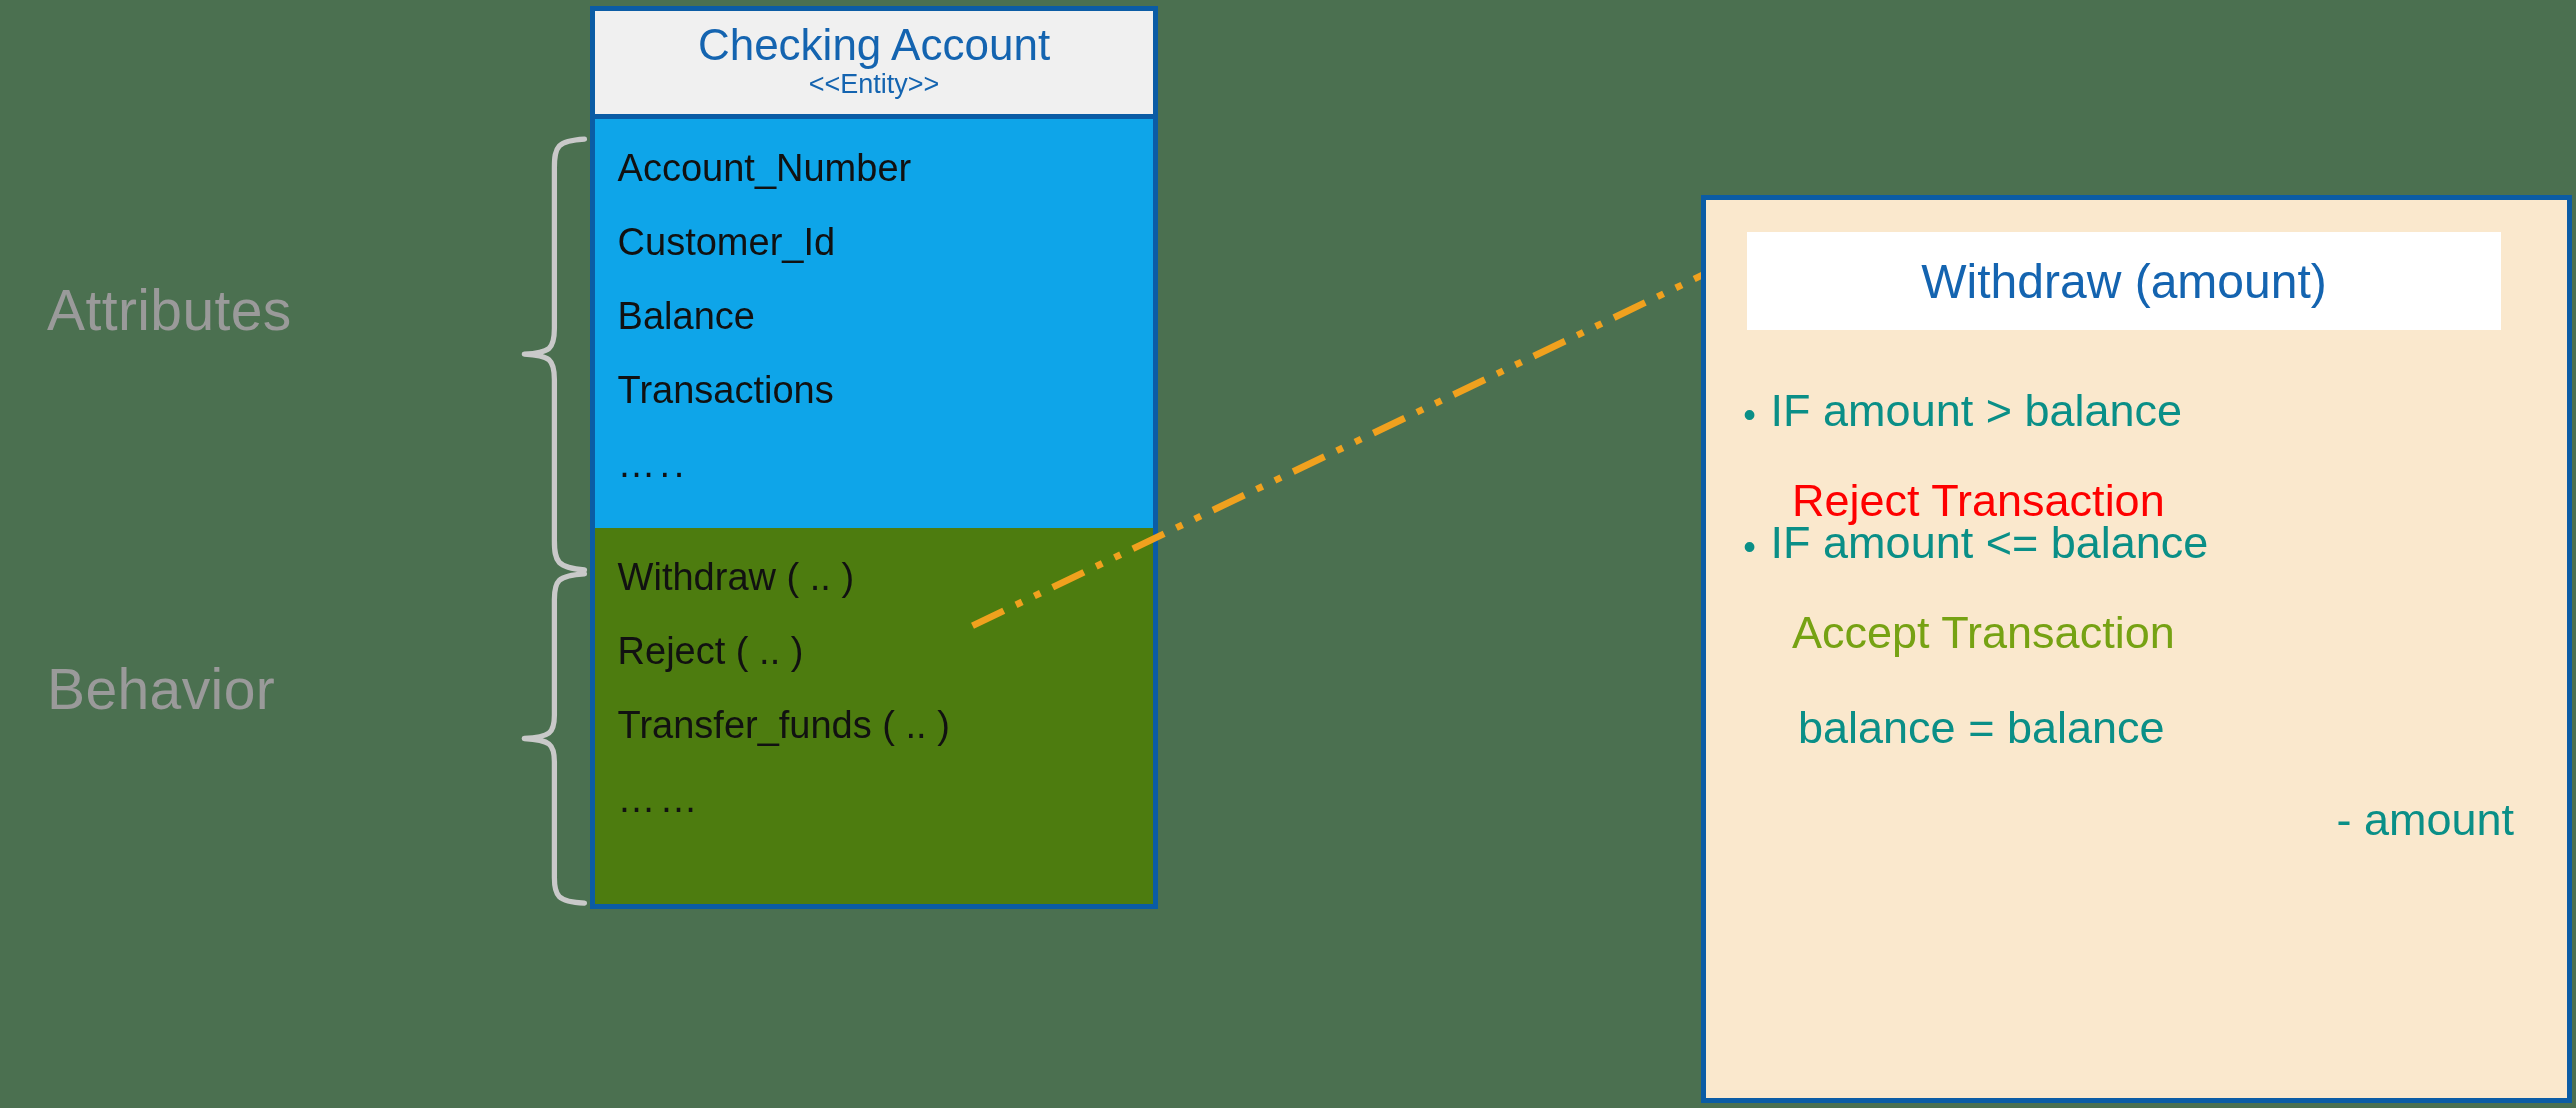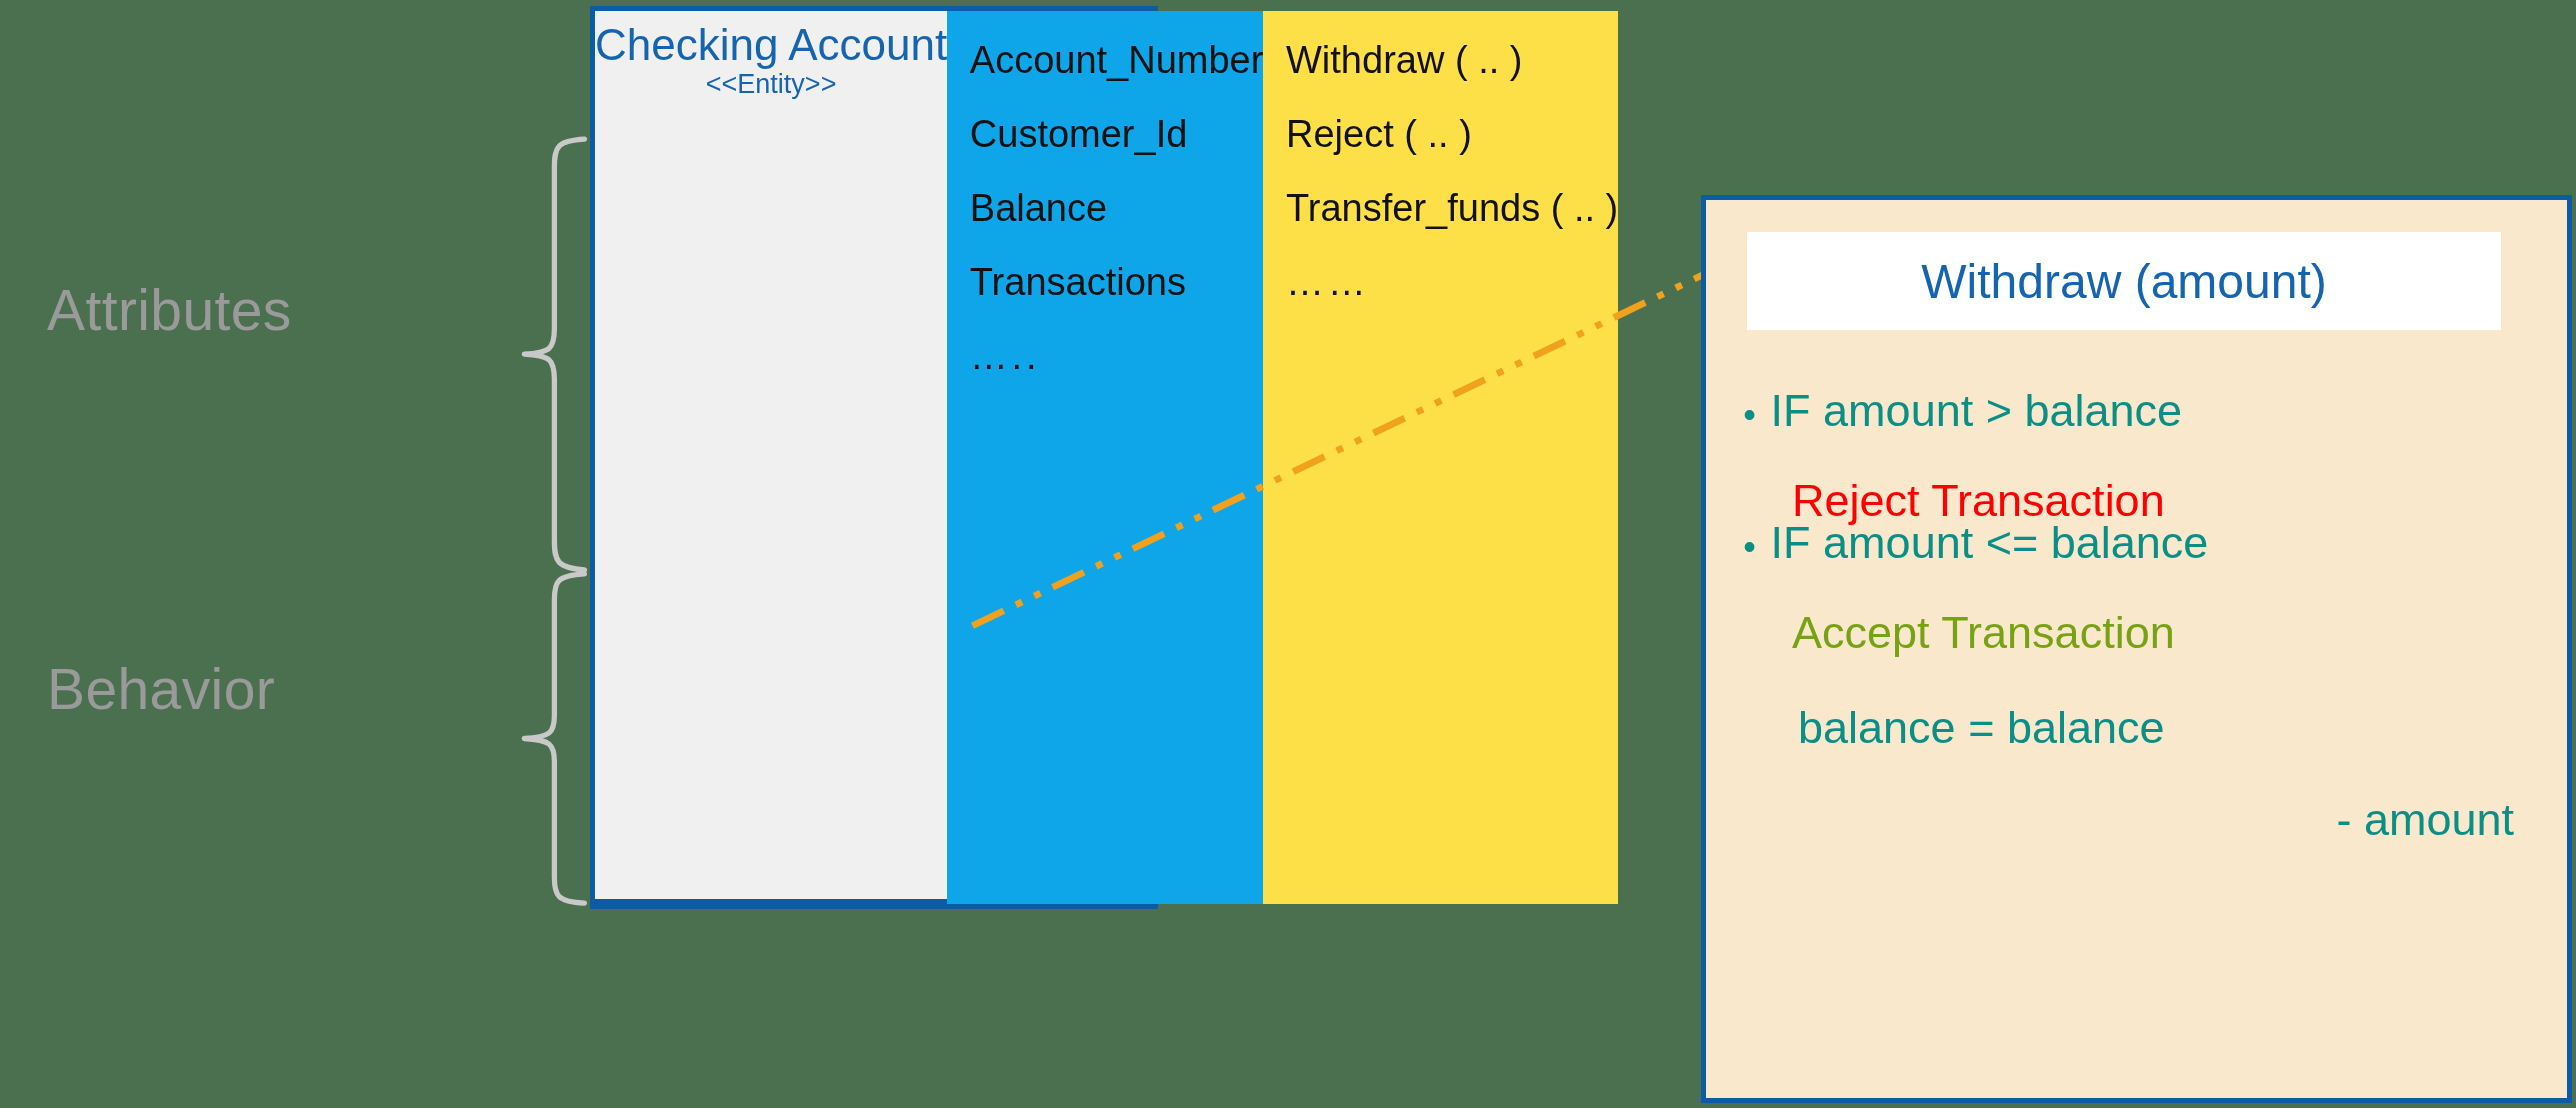--- a/index.html
+++ b/index.html
@@ -53,21 +53,21 @@
   #class-box {
     position: absolute;
     left: 590px;
     top: 6px;
     width: 568px;
     height: 903px;
     border: 5.3px solid #0b5ca5;
     box-sizing: border-box;
     background: #ffffff;
     display: flex;
-    flex-direction: row;
+    flex-direction: column;
   }
 
   #class-header {
     background: #f0f0f0;
     border-bottom: 5.3px solid #0b5ca5;
     padding: 10.6px 0 15px 0;
     text-align: center;
     flex: 0 0 auto;
   }
   #class-title {
@@ -85,21 +85,21 @@
     font-weight: 400;
     white-space: nowrap;
   }
 
   #attributes-compartment {
     background: #0ea5e9;
     flex: 0 0 auto;
     padding: 30px 0 9px 0;
   }
   #behavior-compartment {
-    background: #fde047;
+    background: #4d7c0f;
     flex: 1 1 auto;
     padding: 30px 0 0 0;
   }
 
   .member-row {
     color: #111111;
     font-size: 38px;
     line-height: 1.0;
     padding: 0 0 0 22.6px;
     margin-bottom: 36px;

